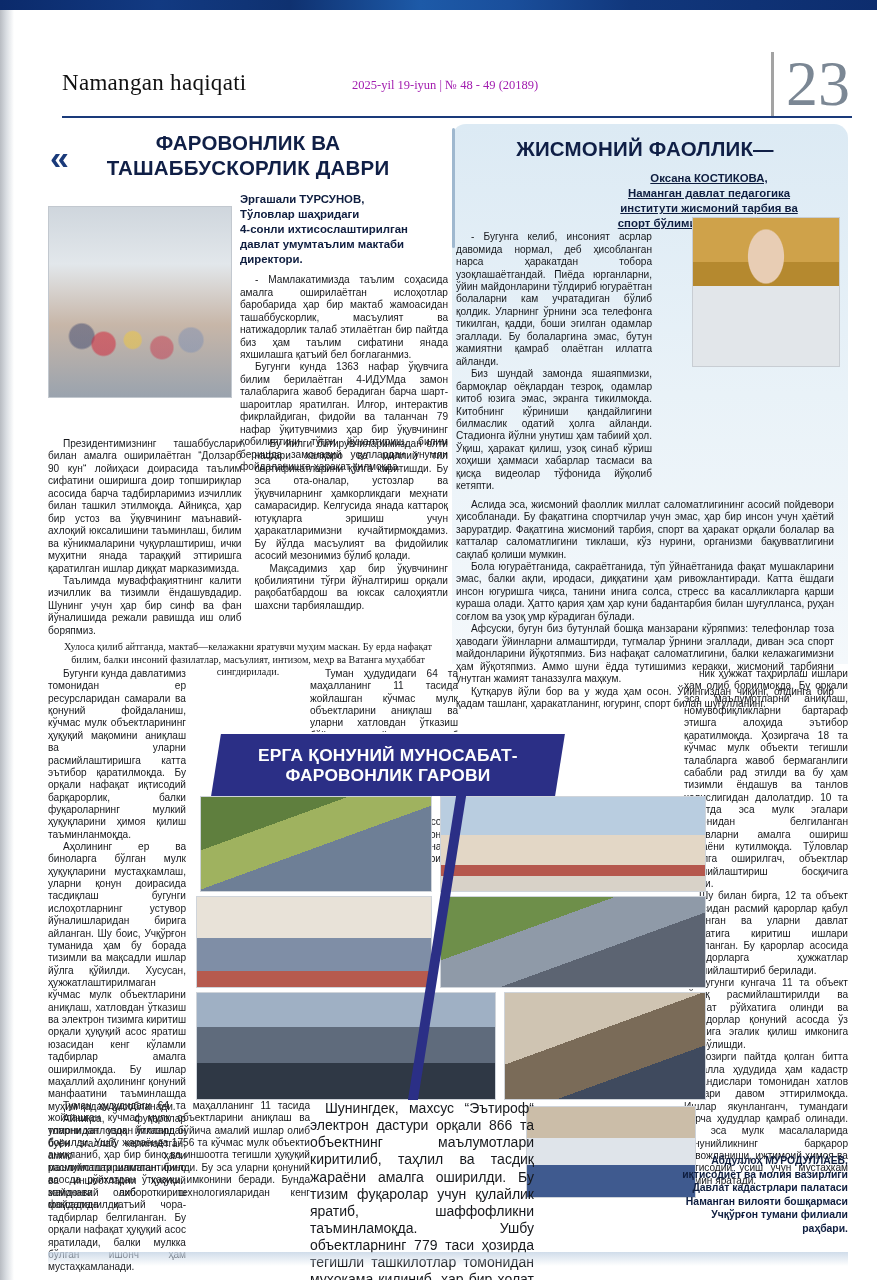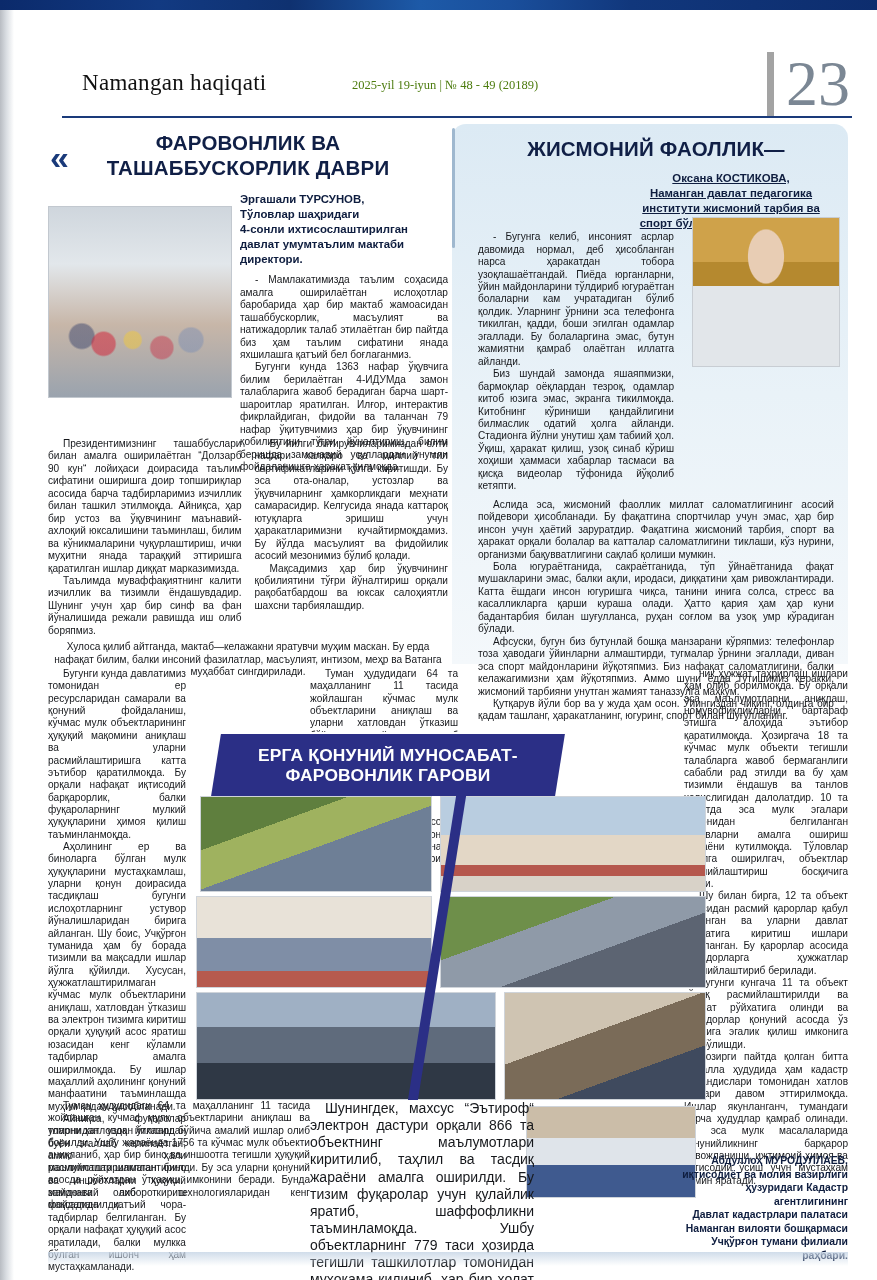--- a/index.html
+++ b/index.html
@@ -24,32 +24,32 @@
     background: linear-gradient(90deg,#b8bcc2 0%,#d9dde2 45%,#ffffff 100%);
   }
 
   
   .masthead {
     position:absolute; top:66px; left:62px; width:790px; height:48px;
   }
   .mast-title {
     position:absolute; left:0; top:4px;
     font-family:"Liberation Serif", serif;
-    font-size:23px; color:#111; letter-spacing:.3px;margin-left:20px;
+    font-size:23px; color:#111; letter-spacing:.3px;
   }
   .mast-meta {
     position:absolute; left:290px; top:12px;
     font-family:"Liberation Serif", serif;
-    font-size:12.5px; color:#4d7c0f;
+    font-size:12.5px; color:#a21caf;
   }
   .page-num {
     position:absolute; right:2px; top:-14px;
     font-family:"Liberation Serif", serif;
     font-size:64px; line-height:64px; color:#7b8794; font-weight:400;
-    padding-left:12px; border-left:7px solid #a3a3a3;
+    padding-left:12px; border-left:3px solid #a3a3a3;
   }
   .mast-rule {
     position:absolute; top:116px; left:62px; width:790px; height:2px;
     background:#1a3a7a;
   }
 
   
   .art-wrap { position:absolute; top:124px; left:48px; width:800px; height:540px; }
 
   .art { position:absolute; top:0; height:540px; }
@@ -97,24 +97,24 @@
       radial-gradient(circle at 62% 74%, rgba(200,60,80,.5) 0 6%, transparent 7%),
       radial-gradient(circle at 18% 68%, rgba(60,70,110,.5) 0 6%, transparent 7%),
       radial-gradient(circle at 78% 70%, rgba(120,140,180,.45) 0 6%, transparent 7%),
       linear-gradient(180deg,#cfd6dd 0%,#e2e7eb 30%,#c7b6a8 62%,#9aa3ae 100%);
     border:1px solid #c2c8cf;
   }
   .la-rt { position:absolute; left:192px; top:0; width:208px; }
   .la-rt .byline { margin-bottom:7px; }
   .la-cols { margin-top:6px; }
   .la-cols .body-txt { column-count:2; column-gap:13px; }
-  .la-close { margin-top:4px; text-align:center; font-size:10.1px; line-height:1.25; color:#16181c; }
-
-  
-  .ra-inner { padding:6px 14px 0 26px; position:relative; }
+  .la-close { margin-top:4px; text-align:center; font-size:10.1px; line-height:1.25; color:#16181c;font-family:Liberation Serif, serif; }
+
+  
+  .ra-inner { padding:6px 14px 0 4px; position:relative; }
   .ra-top { position:relative; margin-top:10px; min-height:210px; }
   .ra-byline { width:206px; margin-left:150px; text-align:center;text-decoration:underline; }
   .ra-photo {
     position:absolute; right:-6px; top:46px; width:148px; height:150px;
     background:
       radial-gradient(ellipse at 50% 26%, #e8cdb4 0 17%, transparent 18%),
       linear-gradient(180deg,#cfa24a 0 30%, #b5892f 30% 46%, #e2e6ea 46% 100%),
       linear-gradient(120deg,#d9c08f,#cfd6dd);
     border:1px solid #c8cdd3;
   }
@@ -307,21 +307,20 @@
       <p>Туман ҳудудидаги 64 та маҳалланинг 11 тасида жойлашган кўчмас мулк объектларини аниқлаш ва уларни хатловдан ўтказиш бўйича амалий ишлар олиб борилди. Ушбу жараёнда 1756 та кўчмас мулк объекти аниқланиб, ҳар бир бино ва иншоотга тегишли ҳуқуқий маълумотлар шакллантирилди. Бу эса уларни қонуний асосда рўйхатдан ўтказиш имконини беради. Бунда замонавий ахборот технологияларидан кенг фойдаланилди.</p>
     </div>
 
     <div class="bcol-m2">
       <p>Шунингдек, махсус “Эътироф“ электрон дастури орқали 866 та объектнинг маълумотлари киритилиб, таҳлил ва тасдиқ жараёни амалга оширилди. Бу тизим фуқаролар учун қулайлик яратиб, шаффофликни таъминламоқда. Ушбу объектларнинг 779 таси ҳозирда тегишли ташкилотлар томонидан муҳокама қилиниб, ҳар бир ҳолат юзасидан ҳуқуқий-меъёрий талабларга мувофиқ хулоса ва тавсиялар ишлаб чиқилмоқда. 36 та ҳолатда объектлар бўйича тех-</p>
     </div>
 
     <div class="signature">
       <span class="ln">Абдуллоҳ МУРОДУЛЛАЕВ,</span>
       <span class="ln">иқтисодиёт ва молия вазирлиги</span>
-      <span class="ln">ҳузуридаги Кадастр агентлигининг</span>
       <span class="ln">Давлат кадастрлари палатаси</span>
       <span class="ln">Наманган вилояти бошқармаси</span>
       <span class="ln">Учқўрғон тумани филиали раҳбари.</span>
     </div>
 
     <div class="bottom-fade"></div>
   </div>
 </div>
 
 </body></html>

